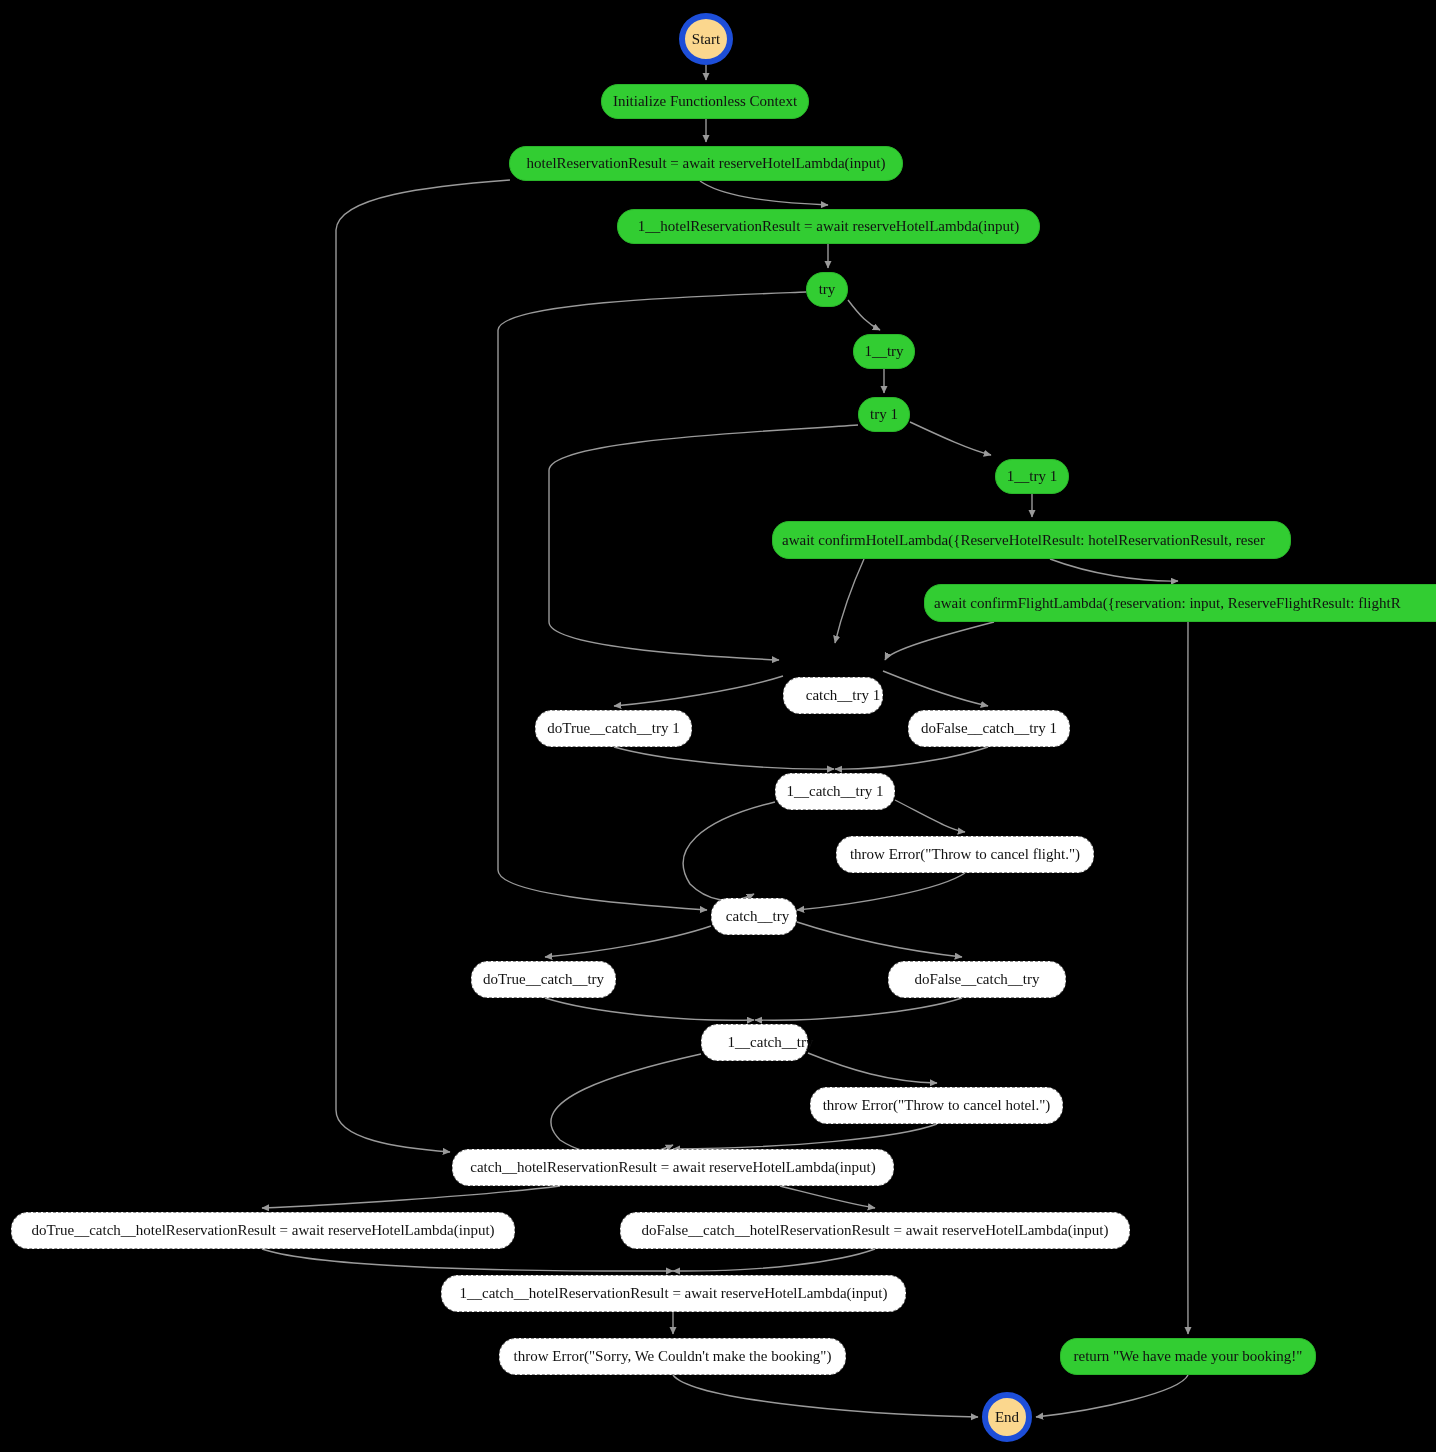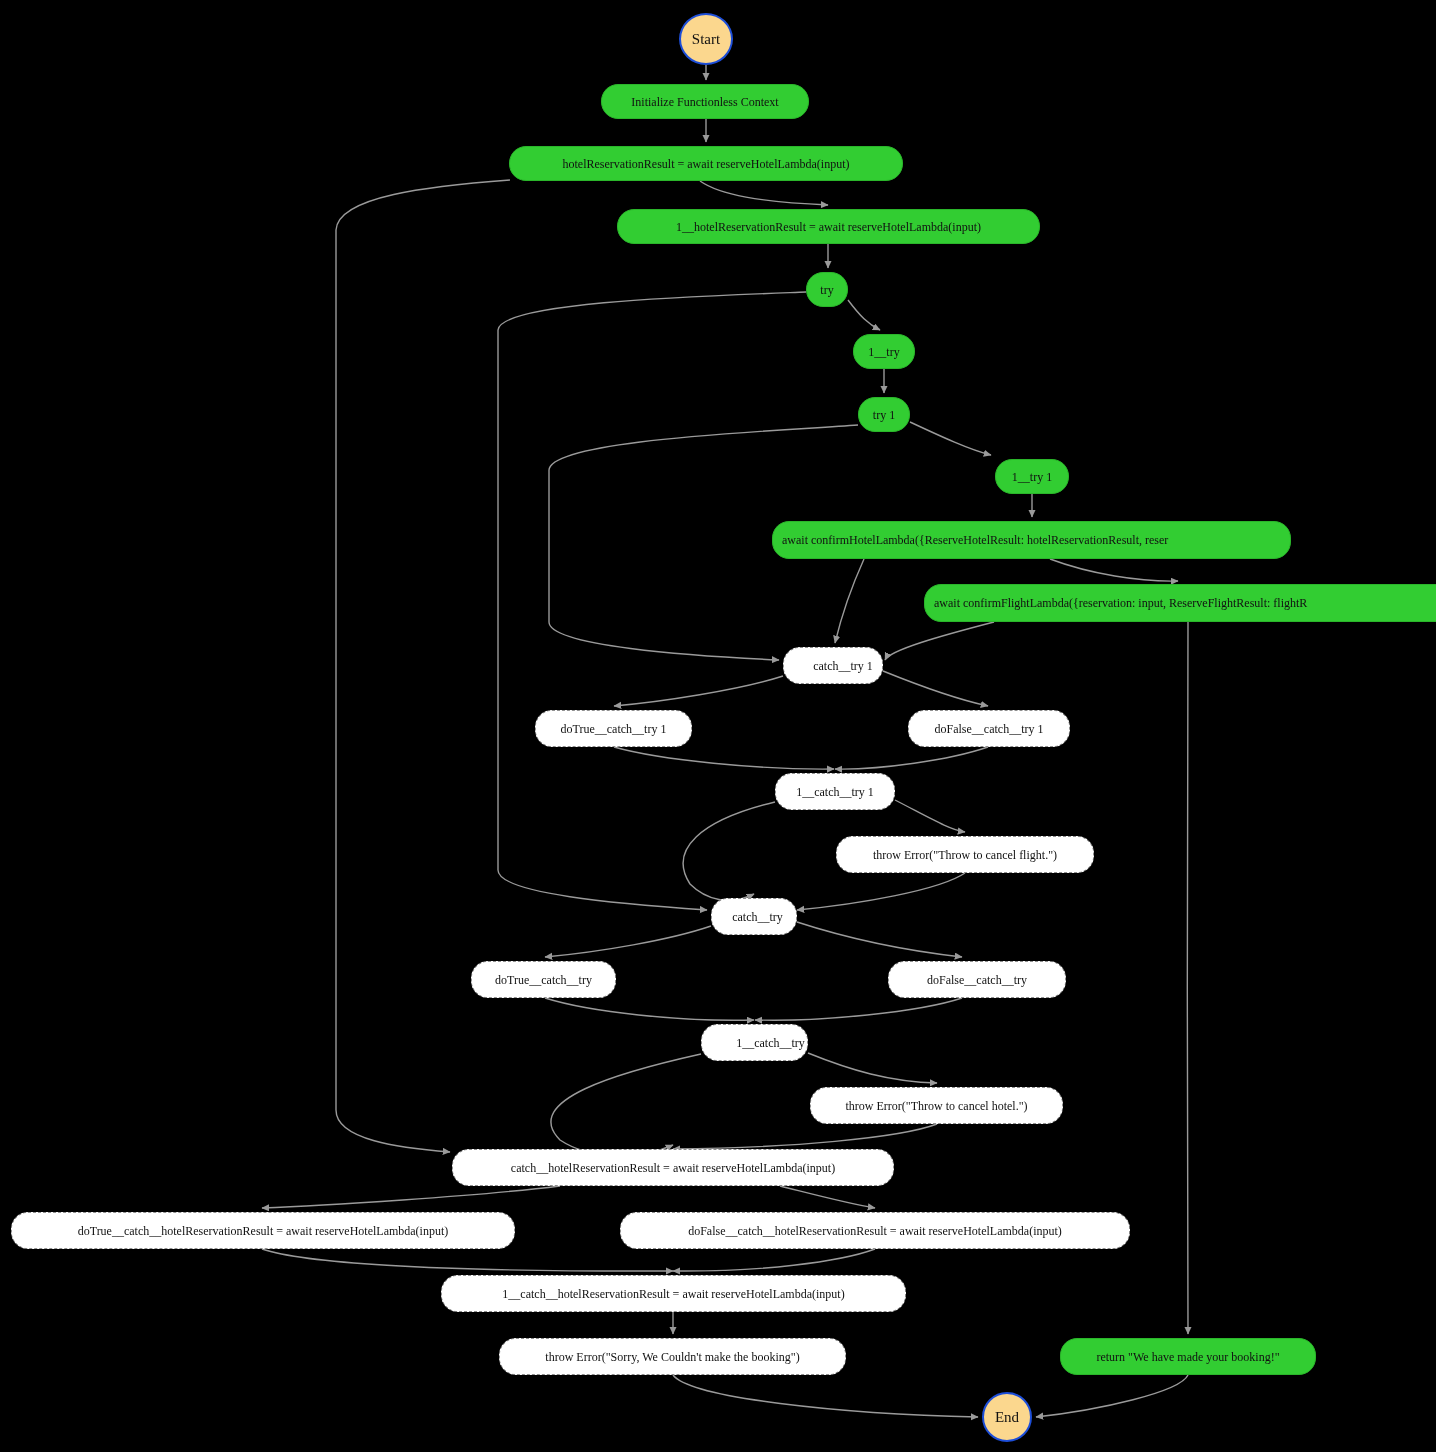--- a/index.html
+++ b/index.html
@@ -22,36 +22,36 @@
     height: 1452px;
     pointer-events: none;
   }
   .node {
     position: absolute;
     box-sizing: border-box;
     display: flex;
     align-items: center;
     justify-content: center;
     white-space: nowrap;
-    font-size: 12px;
+    font-size: 15px;
     line-height: 1;
     color: #111111;
     border-radius: 17px;
   }
   .node.green {
     background: #32CD32;
     border: 1px solid #2ab52a;
   }
   .node.white {
     background: #ffffff;
     border: 1px dashed #8f8f8f;
   }
   .node.terminal {
     background: #FBD78E;
-    border: 2px solid #1d4ed8;
+    border: 6px solid #1d4ed8;
     border-radius: 50%;
     font-size: 15px;
   }
   .node.clipped {
     justify-content: flex-start;
     padding-left: 9px;
     overflow: hidden;
   }
 </style>
 </head>
@@ -107,21 +107,21 @@
       <div class="node terminal" style="left: 679px; top: 13px; width: 54px; height: 52px;">Start</div>
       <div class="node green" style="left: 601px; top: 84px; width: 208px; height: 35px;">Initialize Functionless Context</div>
       <div class="node green" style="left: 509px; top: 146px; width: 394px; height: 35px;">hotelReservationResult = await reserveHotelLambda(input)</div>
       <div class="node green" style="left: 617px; top: 209px; width: 423px; height: 35px;">1__hotelReservationResult = await reserveHotelLambda(input)</div>
       <div class="node green" style="left: 806px; top: 272px; width: 42px; height: 35px;">try</div>
       <div class="node green" style="left: 853px; top: 334px; width: 62px; height: 35px;">1__try</div>
       <div class="node green" style="left: 858px; top: 397px; width: 52px; height: 35px;">try 1</div>
       <div class="node green" style="left: 995px; top: 459px; width: 74px; height: 35px;">1__try 1</div>
       <div class="node green clipped" style="left: 772px; top: 521px; width: 519px; height: 38px;">await confirmHotelLambda({ReserveHotelResult: hotelReservationResult, reser</div>
       <div class="node green clipped" style="left: 924px; top: 584px; width: 564px; height: 38px;">await confirmFlightLambda({reservation: input, ReserveFlightResult: flightR</div>
-      <div class="node white" style="left: 783px; top: 647px; width: 100px; height: 37px; padding-left: 20px;">catch__try 1</div>
+      <div class="node white" style="left: 783px; top: 677px; width: 100px; height: 37px; padding-left: 20px;">catch__try 1</div>
       <div class="node white" style="left: 535px; top: 710px; width: 157px; height: 37px;">doTrue__catch__try 1</div>
       <div class="node white" style="left: 908px; top: 710px; width: 162px; height: 37px;">doFalse__catch__try 1</div>
       <div class="node white" style="left: 775px; top: 773px; width: 120px; height: 37px;">1__catch__try 1</div>
       <div class="node white" style="left: 836px; top: 836px; width: 258px; height: 37px;">throw Error("Throw to cancel flight.")</div>
       <div class="node white" style="left: 711px; top: 898px; width: 86px; height: 37px; padding-left: 7px;">catch__try</div>
       <div class="node white" style="left: 471px; top: 961px; width: 145px; height: 37px;">doTrue__catch__try</div>
       <div class="node white" style="left: 888px; top: 961px; width: 178px; height: 37px;">doFalse__catch__try</div>
       <div class="node white" style="left: 701px; top: 1024px; width: 107px; height: 37px; padding-left: 32px;">1__catch__try</div>
       <div class="node white" style="left: 810px; top: 1087px; width: 253px; height: 37px;">throw Error("Throw to cancel hotel.")</div>
       <div class="node white" style="left: 452px; top: 1149px; width: 442px; height: 37px;">catch__hotelReservationResult = await reserveHotelLambda(input)</div>

